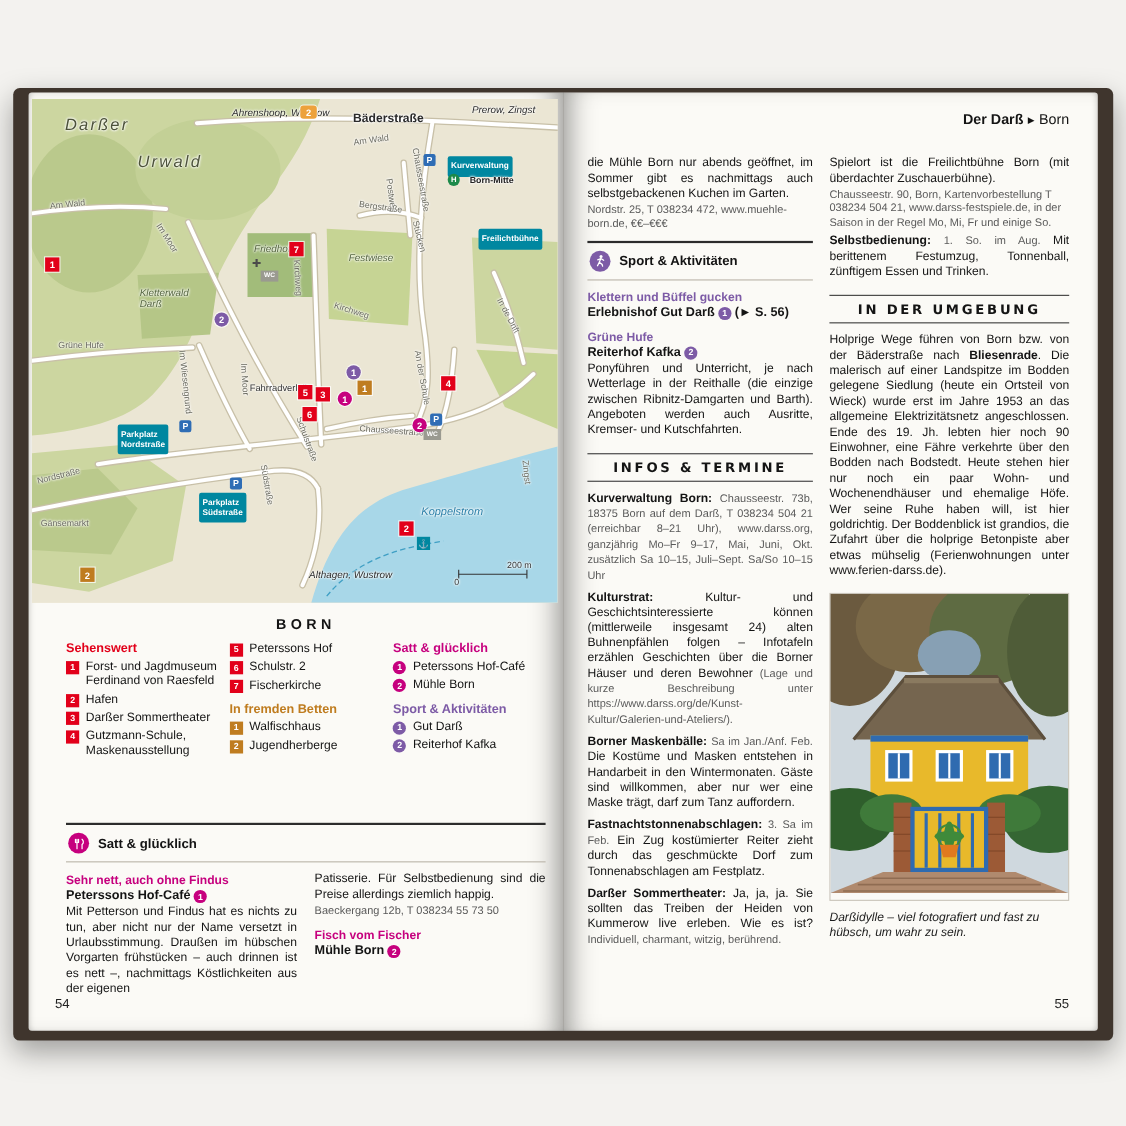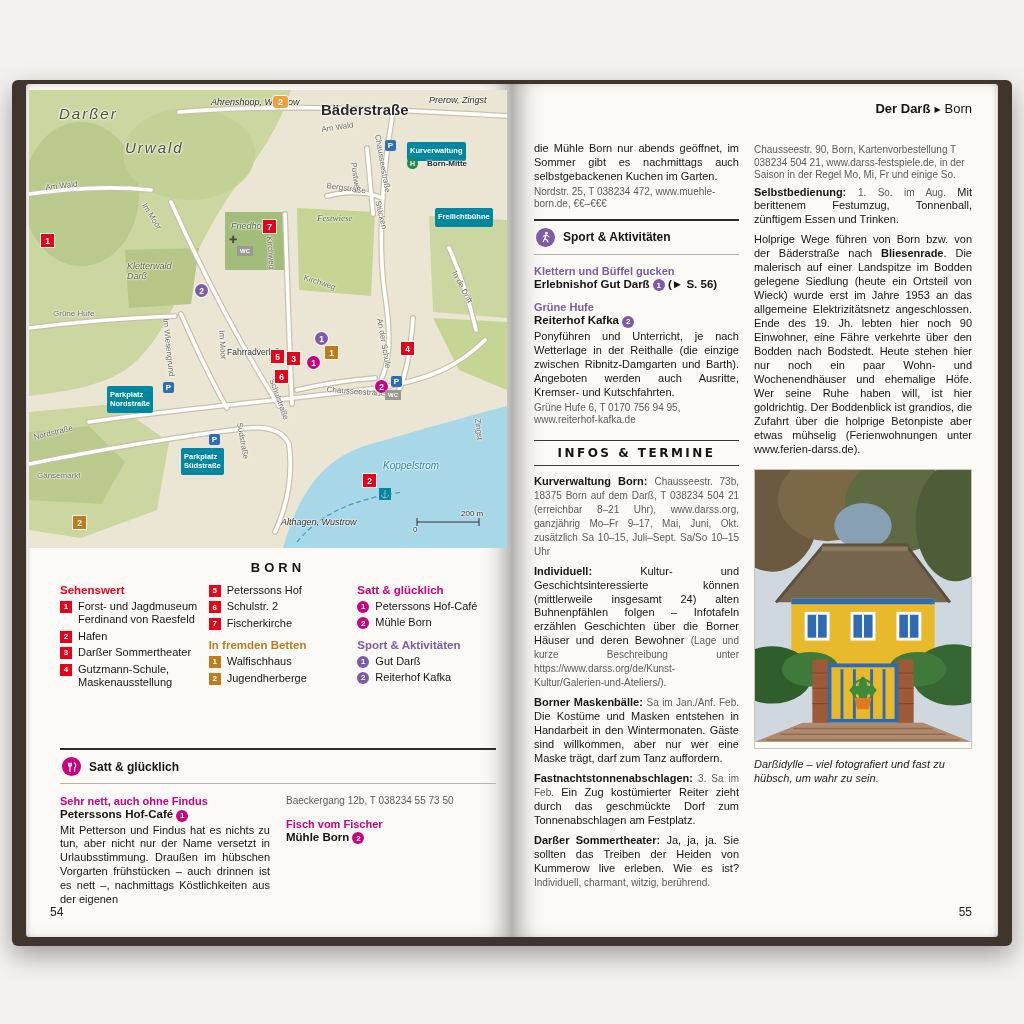--- a/index.html
+++ b/index.html
@@ -21,21 +21,21 @@
   .map { position:absolute; left:3px; top:6px; width:478px; height:458px; background:#ebe6d4; }
   .map svg { position:absolute; inset:0; }
   .map-overlay { position:absolute; inset:0; }
   .mlabel { position:absolute; font-size:8px; color:#5d5d52; white-space:pre-line; line-height:1.1;
             transform-origin:left top; text-shadow:0 0 2px #fff,0 0 2px #fff,0 0 3px #fff; }
   .mlabel.big { font-size:15px; font-style:italic; color:#4c5239; letter-spacing:2px; }
   .mlabel.street { font-size:8px; color:#6b6b60; }
   .mlabel.place { font-style:italic; font-size:9px; color:#55663f; }
   .mlabel.place-sm { font-size:8.5px; color:#333; }
   .mlabel.dest { font-style:italic; font-size:9px; color:#2b2b2b; }
-  .mlabel.roadname { font-weight:bold; font-size:15px; color:#2b2b2b; }
+  .mlabel.roadname { font-weight:bold; font-size:11px; color:#2b2b2b; }
   .mlabel.water { font-style:italic; font-size:10px; color:#2a7fa8; }
   .mlabel.poi, .mlabel.poi2 { background:#0087a0; color:#fff; font-size:7.5px; font-weight:bold;
             padding:5px 3px; border-radius:2px; text-shadow:none; line-height:1.15; }
   .mlabel.stoplbl { font-size:8px; font-weight:bold; color:#222; }
   .mlabel.scale { font-size:8px; color:#333; }
 
   .mk { position:absolute; width:13px; height:13px; margin:-6px 0 0 -6px; display:flex; align-items:center;
         justify-content:center; color:#fff; font-size:8.5px; font-weight:bold;
         box-shadow:0 0 0 1px rgba(255,255,255,.75); }
   .mk.sight  { background:#e2001a; }
@@ -150,21 +150,21 @@
           <span class="mlabel roadname" style="left: 292px; top: 12px;">Bäderstraße</span>
           <span class="mlabel dest" style="left: 400px; top: 6px;">Prerow, Zingst</span>
           <span class="mlabel street" style="left: 292px; top: 36px; transform: rotate(-8deg);">Am Wald</span>
           <span class="mlabel street" style="left: 352px; top: 44px; transform: rotate(80deg);">Chausseestraße</span>
           <span class="mlabel street" style="left: 16px; top: 94px; transform: rotate(-6deg);">Am Wald</span>
           <span class="mlabel street" style="left: 328px; top: 72px; transform: rotate(82deg);">Postweg</span>
           <span class="mlabel street" style="left: 298px; top: 92px; transform: rotate(8deg);">Bergstraße</span>
           <span class="mlabel street" style="left: 352px; top: 110px; transform: rotate(76deg);">Stücken</span>
           <span class="mlabel street" style="left: 118px; top: 112px; transform: rotate(58deg);">Im Moor</span>
           <span class="mlabel place" style="left: 202px; top: 132px;">Friedhof</span>
-          <span class="mlabel place" style="left: 288px; top: 124px; font-family: Liberation Serif, serif;">Festwiese</span>
+          <span class="mlabel place" style="left: 288px; top: 140px;">Festwiese</span>
           <span class="mlabel poi" style="left: 378px; top: 52px;">Kurverwaltung</span>
           <span class="mlabel stoplbl" style="left: 398px; top: 70px;">Born-Mitte</span>
           <span class="mlabel poi" style="left: 406px; top: 118px;">Freilichtbühne</span>
           <span class="mlabel street" style="left: 244px; top: 146px; transform: rotate(86deg);">Kirchweg</span>
           <span class="mlabel street" style="left: 276px; top: 184px; transform: rotate(18deg);">Kirchweg</span>
           <span class="mlabel place" style="left: 98px; top: 172px;">Kletterwald
 Darß</span>
           <span class="mlabel street" style="left: 428px; top: 180px; transform: rotate(62deg);">In de Drift</span>
           <span class="mlabel street" style="left: 24px; top: 220px;">Grüne Hufe</span>
           <span class="mlabel street" style="left: 140px; top: 228px; transform: rotate(84deg);">Im Wiesengrund</span>
@@ -291,20 +291,21 @@
         </span>
         <span>Satt &amp; glücklich</span>
       </div>
       <div class="food-cols">
         <div class="fcol">
           <p class="kicker magenta" style="margin-top:2px">Sehr nett, auch ohne Findus</p>
           <p class="entry-name"><span>Peterssons Hof-Café</span> <span class="badge satt">1</span></p>
           <p class="body-txt">Mit Petterson und Findus hat es nichts zu tun, aber nicht nur der Name versetzt in Urlaubsstimmung. Draußen im hübschen Vorgarten frühstücken – auch drinnen ist es nett –, nachmittags Köstlichkeiten aus der eigenen</p>
         </div>
         <div class="fcol">
+          <p class="body-txt">Patisserie. Für Selbstbedienung sind die Preise allerdings ziemlich happig.</p>
           <p class="contact">Baeckergang 12b, T 038234 55 73 50</p>
           <p class="kicker magenta">Fisch vom Fischer</p>
           <p class="entry-name"><span>Mühle Born</span> <span class="badge satt">2</span></p>
         </div>
       </div>
     </div>
 
     <div class="pagenum ln">54</div>
   </div>
 
@@ -330,39 +331,40 @@
                 </svg>
             </span>
             <span>Sport &amp; Aktivitäten</span>
           </div>
           <div>
               <p class="kicker purple">Klettern und Büffel gucken</p>
               <p class="entry-name"><span>Erlebnishof Gut Darß </span><span class="badge sport">1</span><span> (► S. 56)</span></p>
               <p class="kicker purple">Grüne Hufe</p>
               <p class="entry-name"><span>Reiterhof Kafka </span><span class="badge sport">2</span></p>
               <p class="body-txt">Ponyführen und Unterricht, je nach Wetterlage in der Reithalle (die einzige zwischen Ribnitz-Damgarten und Barth). Angeboten werden auch Ausritte, Kremser- und Kutschfahrten.</p>
-              <p class="contact">Grüne Hufe 6, T 0170 756 94 95, www.reiterhof-kafka.de</p>
             </div>
 
           <div class="fancy">INFOS &amp; TERMINE</div>
           <div>
               <p class="entry body-txt"><b>Kurverwaltung Born: </b><span class="gray">Chausseestr. 73b, 18375 Born auf dem Darß, T 038234 504 21 (erreichbar 8–21 Uhr), www.darss.org, ganzjährig Mo–Fr 9–17, Mai, Juni, Okt. zusätzlich Sa 10–15, Juli–Sept. Sa/So 10–15 Uhr </span></p>
-              <p class="entry body-txt"><b>Individuell: </b><span>Kultur- und Geschichtsinteressierte können (mittlerweile insgesamt 24) alten Buhnenpfählen folgen – Infotafeln erzählen Geschichten über die Borner Häuser und deren Bewohner </span><span class="gray">(Lage und kurze Beschreibung unter https://www.darss.org/de/Kunst-Kultur/Galerien-und-Ateliers/).</span></p>
+              <p class="entry body-txt"><b>Kulturstrat: </b><span>Kultur- und Geschichtsinteressierte können (mittlerweile insgesamt 24) alten Buhnenpfählen folgen – Infotafeln erzählen Geschichten über die Borner Häuser und deren Bewohner </span><span class="gray">(Lage und kurze Beschreibung unter https://www.darss.org/de/Kunst-Kultur/Galerien-und-Ateliers/).</span></p>
               <p class="entry body-txt"><b>Borner Maskenbälle: </b><span class="gray">Sa im Jan./Anf. Feb. </span><span>Die Kostüme und Masken entstehen in Handarbeit in den Wintermonaten. Gäste sind willkommen, aber nur wer eine Maske trägt, darf zum Tanz auffordern. </span></p>
               <p class="entry body-txt"><b>Fastnachtstonnenabschlagen: </b><span class="gray">3. Sa im Feb. </span><span>Ein Zug kostümierter Reiter zieht durch das geschmückte Dorf zum Tonnenabschlagen am Festplatz. </span></p>
               <p class="entry body-txt"><b>Darßer Sommertheater: </b><span>Ja, ja, ja. Sie sollten das Treiben der Heiden von Kummerow live erleben. Wie es ist? </span><span class="gray">Individuell, charmant, witzig, berührend.</span></p>
             </div>
         </div>
 
         <div class="rp-col2">
+          <p class="body-txt">Spielort ist die Freilichtbühne Born (mit überdachter Zuschauerbühne).</p>
           <p class="contact">Chausseestr. 90, Born, Kartenvorbestellung T 038234 504 21, www.darss-festspiele.de, in der Saison in der Regel Mo, Mi, Fr und einige So.</p>
           <div>
               <p class="entry body-txt"><b>Selbstbedienung: </b><span class="gray">1. So. im Aug. </span><span>Mit berittenem Festumzug, Tonnenball, zünftigem Essen und Trinken. </span></p>
             </div>
 
+          <div class="fancy">IN DER UMGEBUNG</div>
           <p class="body-txt"><span>Holprige Wege führen von Born bzw. von der Bäderstraße nach </span><b>Bliesenrade</b><span>. Die malerisch auf einer Landspitze im Bodden gelegene Siedlung (heute ein Ortsteil von Wieck) wurde erst im Jahre 1953 an das allgemeine Elektrizitätsnetz angeschlossen. Ende des 19. Jh. lebten hier noch 90 Einwohner, eine Fähre verkehrte über den Bodden nach Bodstedt. Heute stehen hier nur noch ein paar Wohn- und Wochenendhäuser und ehemalige Höfe. Wer seine Ruhe haben will, ist hier goldrichtig. Der Boddenblick ist grandios, die Zufahrt über die holprige Betonpiste aber etwas mühselig (Ferienwohnungen unter www.ferien-darss.de).</span></p>
 
           <div class="photo">
             <svg viewBox="0 0 226 278" width="100%" height="278">
               <rect width="226" height="278" fill="#cfd8de"></rect>
               <ellipse cx="18" cy="42" rx="48" ry="58" fill="#6b5a3f"></ellipse>
               <ellipse cx="76" cy="24" rx="52" ry="44" fill="#7a6847"></ellipse>
               <ellipse cx="150" cy="30" rx="56" ry="50" fill="#5e6b42"></ellipse>
               <ellipse cx="210" cy="48" rx="42" ry="62" fill="#4f5c38"></ellipse>
               <ellipse cx="113" cy="52" rx="30" ry="24" fill="#87a0b4"></ellipse>

